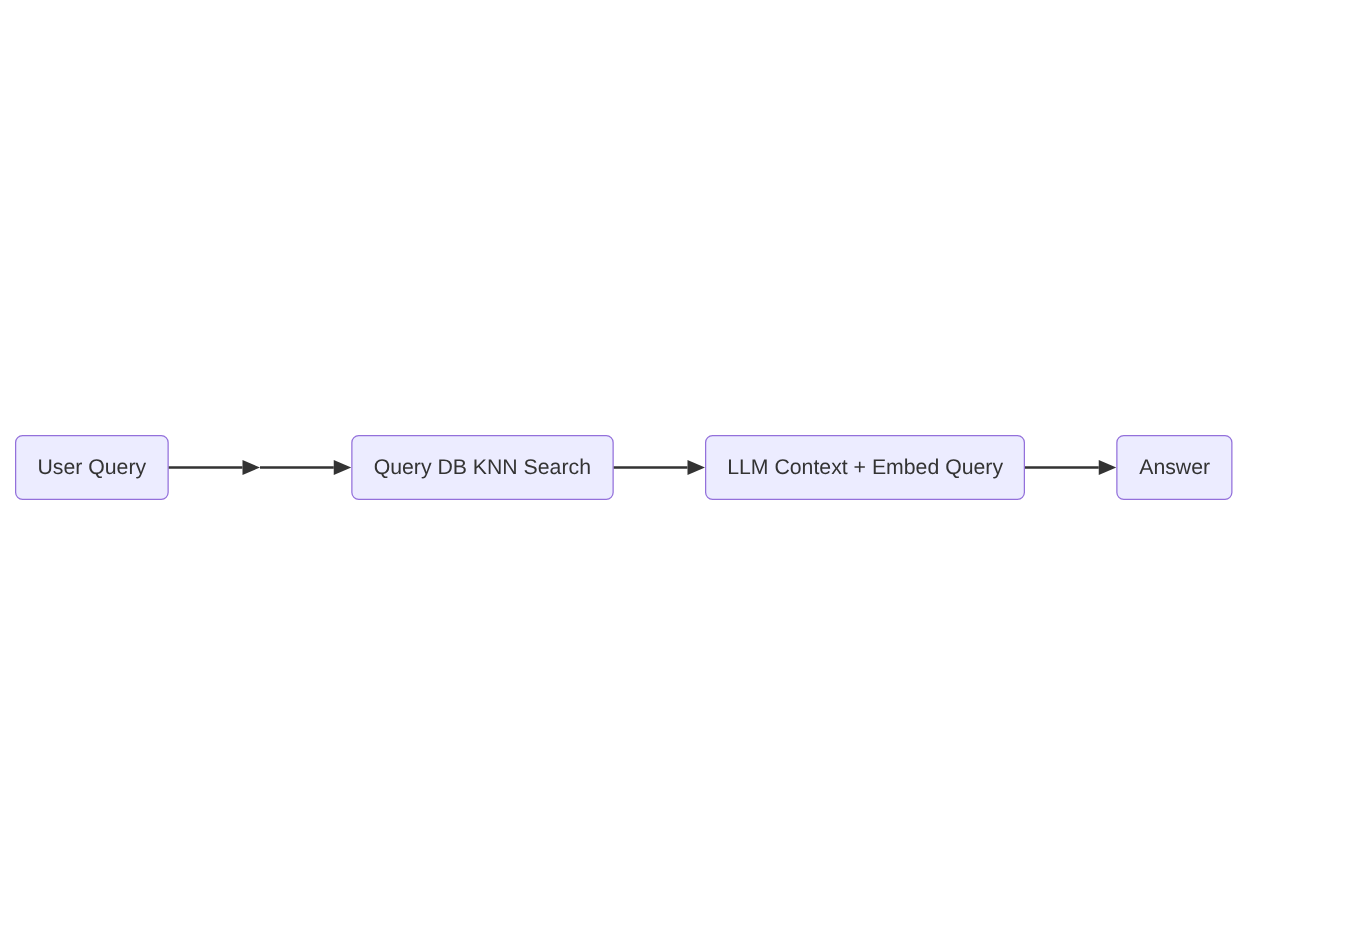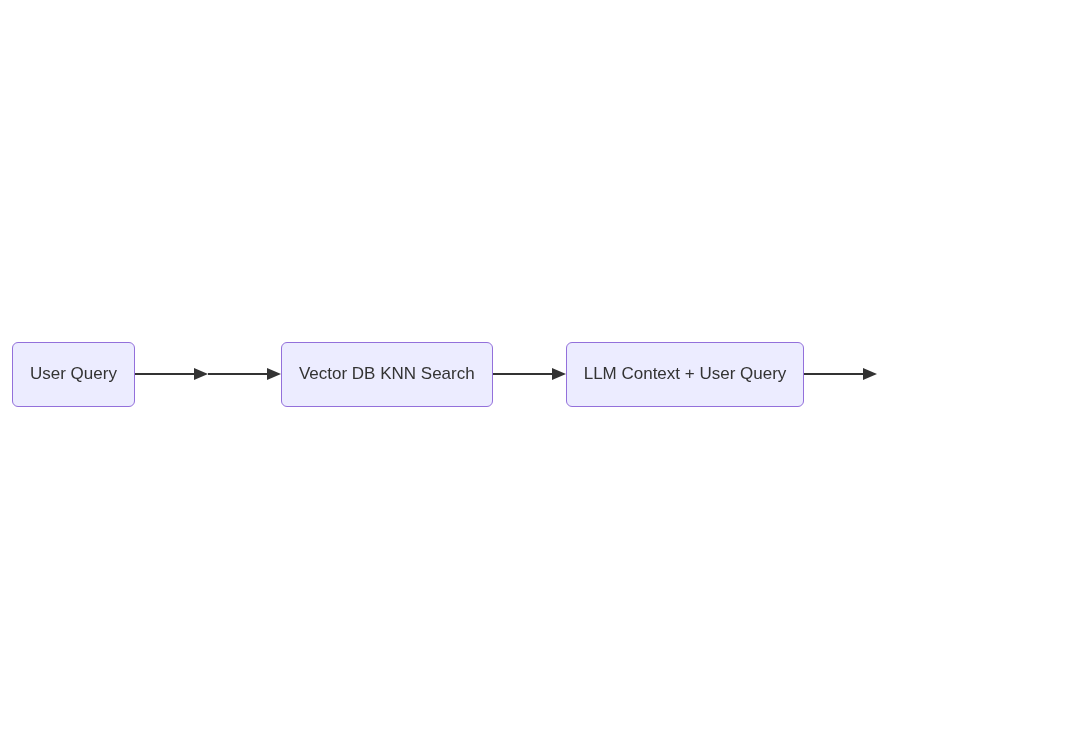--- a/index.html
+++ b/index.html
@@ -21,21 +21,21 @@
   }
   .flow-row {
     position: absolute;
     left: 12px;
     top: 348px;
     height: 52px;
     display: flex;
     align-items: center;
   }
   .node {
-    height: 65px;
+    height: 52px;
     display: flex;
     align-items: center;
     justify-content: center;
     padding: 0 17px;
     background: var(--node-fill);
     border: 1px solid var(--node-border);
     border-radius: 6px;
     color: var(--node-text);
     font-size: 17px;
     white-space: nowrap;
@@ -72,31 +72,34 @@
     <span class="head"></span>
   </div>
 
 
   <div class="edge">
     <span class="line"></span>
     <span class="head"></span>
   </div>
 
   <div class="node">
-    <span>Vector DB KNN Search</span>
+    <span>Query DB KNN Search</span>
   </div>
 
   <div class="edge">
     <span class="line"></span>
     <span class="head"></span>
   </div>
 
   <div class="node">
-    <span>LLM Context + User Query</span>
+    <span>LLM Context + Embed Query</span>
   </div>
 
   <div class="edge">
     <span class="line"></span>
     <span class="head"></span>
   </div>
 
+  <div class="node">
+    <span>Answer</span>
+  </div>
 
 </div>
 
 </body></html>

